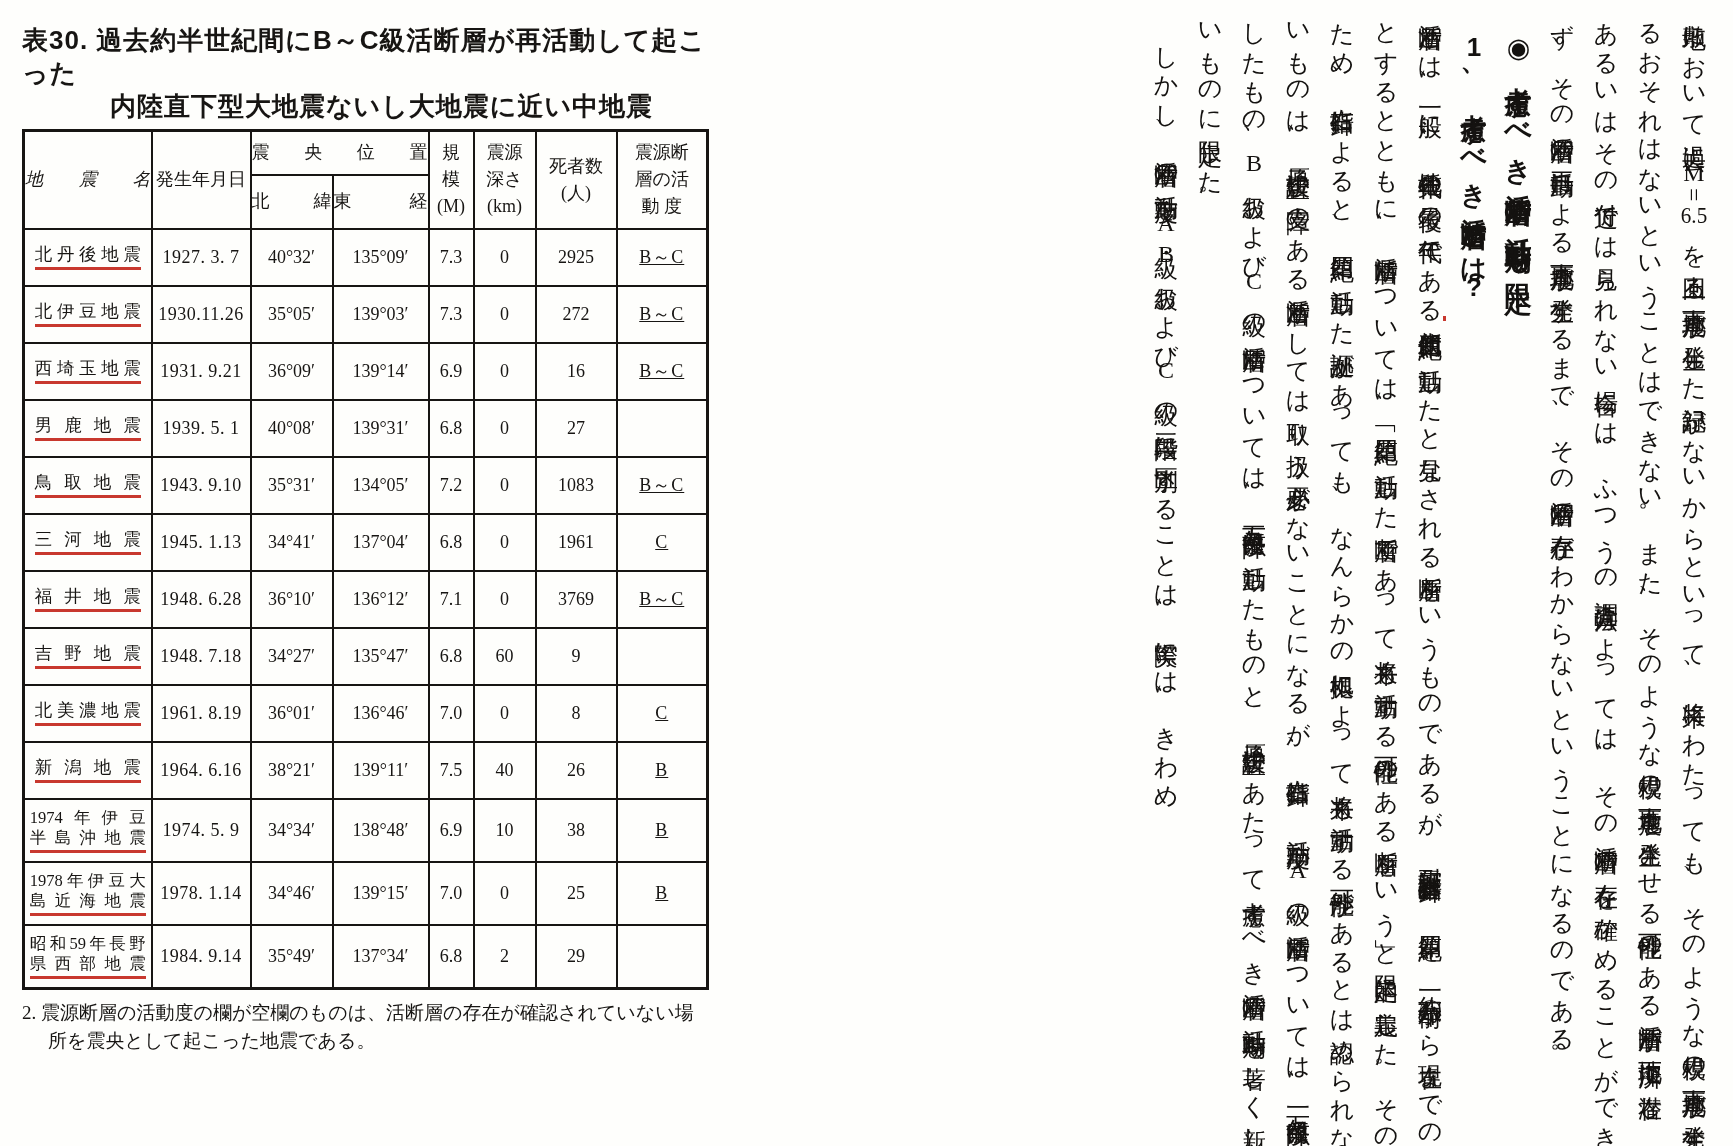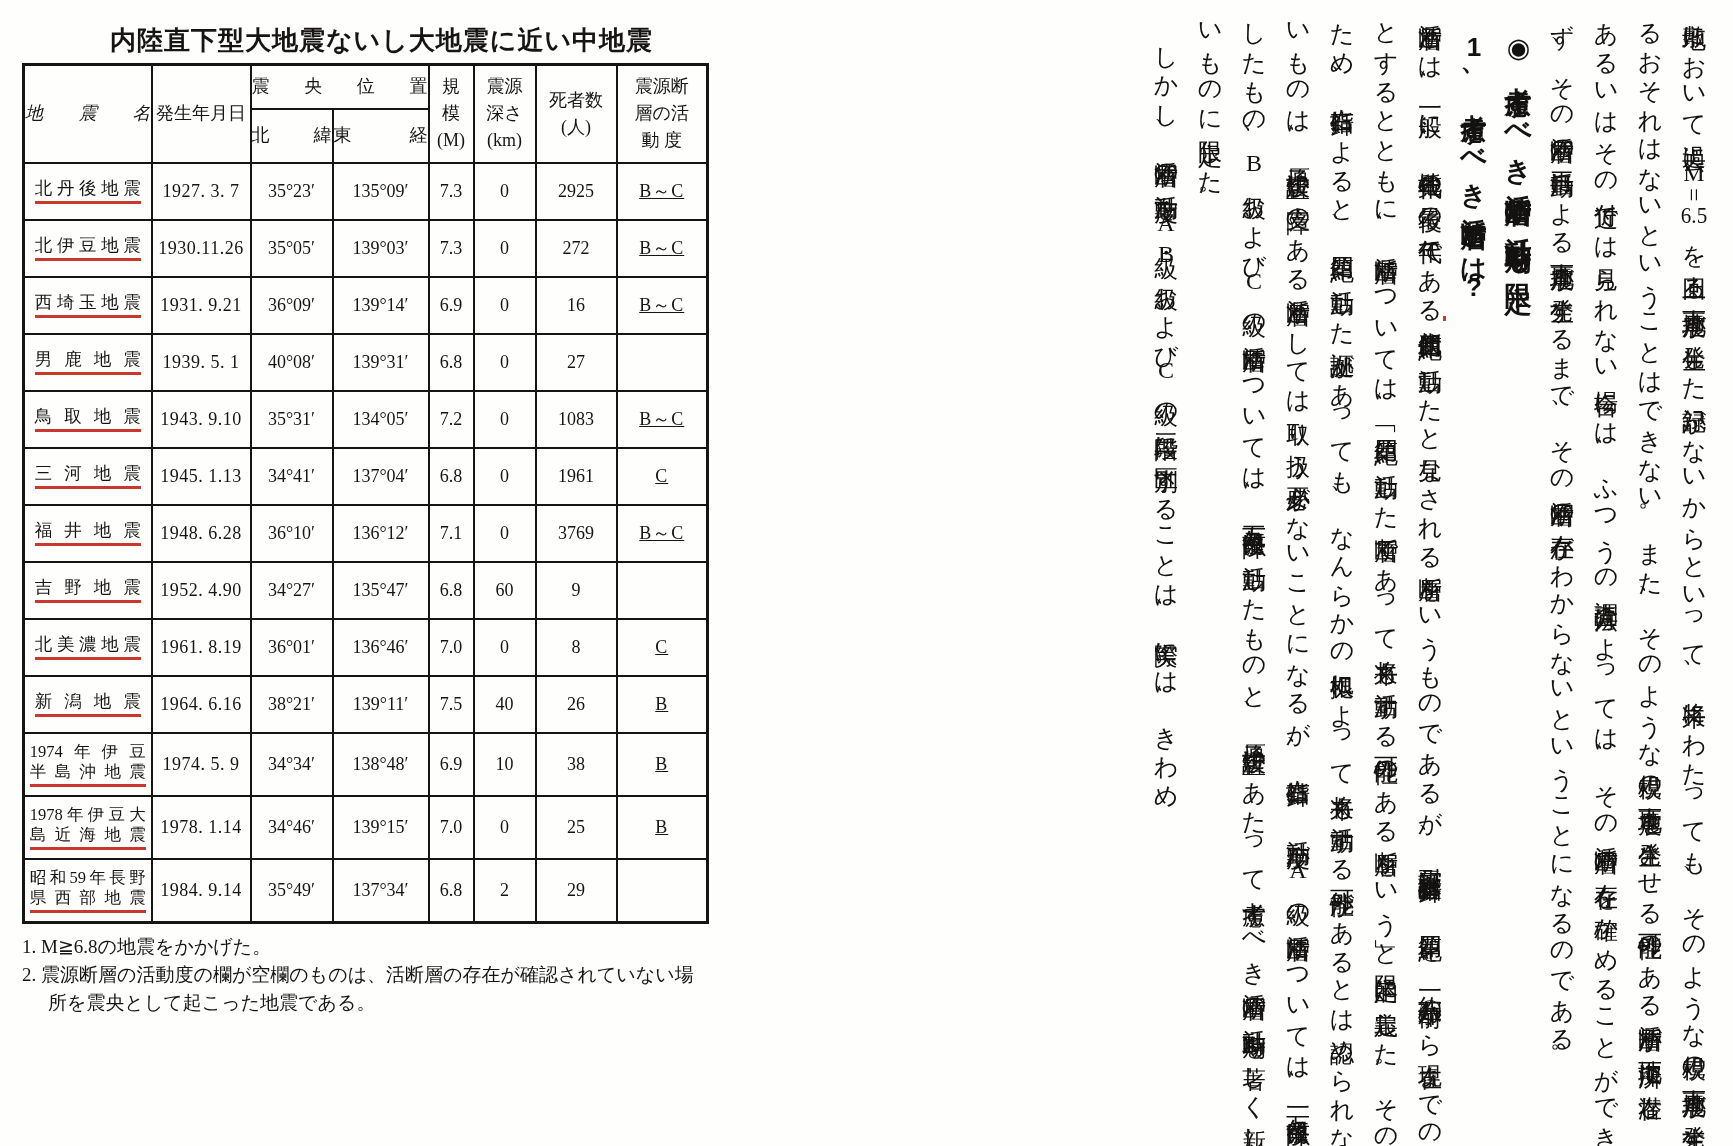--- a/index.html
+++ b/index.html
@@ -68,20 +68,21 @@
   .seg-tcy { text-combine-upright: all; }
   .seg-em  { border-right: 3px solid var(--red); }
 </style>
 </head>
 <body>
 
 <div class="page">
 
   <section class="table-block">
     <div class="tbl-title">
+      <div>表30. 過去約半世紀間にB～C級活断層が再活動して起こった</div>
       <div class="t2">内陸直下型大地震ないし大地震に近い中地震</div>
     </div>
 
     <table class="eq">
       <colgroup>
         <col style="width:128px">
           <col style="width:99px">
           <col style="width:82px">
           <col style="width:96px">
         <col style="width:45px">
@@ -110,21 +111,21 @@
           <th class="jnarrow">北緯</th>
           <th class="jnarrow">東経</th>
         </tr>
       </thead>
       <tbody id="rows">
           <tr>
             <td class="c-name">
               <div class="name-box">北丹後地震</div>
             </td>
             <td class="c-date">1927. 3. 7</td>
-            <td class="c-coord">35°23′</td>
+            <td class="c-coord">40°32′</td>
             <td class="c-coord">135°09′</td>
             <td class="c-num">7.3</td>
             <td class="c-num">0</td>
             <td class="c-deaths">2925</td>
             <td class="c-act">B～C</td>
           </tr>
           <tr>
             <td class="c-name">
               <div class="name-box">北伊豆地震</div>
             </td>
@@ -193,21 +194,21 @@
             <td class="c-coord">136°12′</td>
             <td class="c-num">7.1</td>
             <td class="c-num">0</td>
             <td class="c-deaths">3769</td>
             <td class="c-act">B～C</td>
           </tr>
           <tr>
             <td class="c-name">
               <div class="name-box">吉野地震</div>
             </td>
-            <td class="c-date">1952. 4.90</td>
+            <td class="c-date">1948. 7.18</td>
             <td class="c-coord">34°27′</td>
             <td class="c-coord">135°47′</td>
             <td class="c-num">6.8</td>
             <td class="c-num">60</td>
             <td class="c-deaths">9</td>
             <td class="c-act"></td>
           </tr>
           <tr>
             <td class="c-name">
               <div class="name-box">北美濃地震</div>
@@ -268,21 +269,20 @@
             <td class="c-coord">137°34′</td>
             <td class="c-num">6.8</td>
             <td class="c-num">2</td>
             <td class="c-deaths">29</td>
             <td class="c-act"></td>
           </tr>
         </tbody>
     </table>
 
     <div class="notes">
-      <div class="note-item">1. M≧6.8の地震をかかげた。</div>
       <div class="note-item">2. 震源断層の活動度の欄が空欄のものは、活断層の存在が確認されていない場所を震央として起こった地震である。</div>
     </div>
   </section>
 
   <section class="article">
     <p><span>敷地において過去に</span><span class="seg-u">M</span><span>=</span><span class="seg-tcy">6.5</span><span>を上回る直下地震が発生した記録がないからといって、将来にわたっても、そのような規模の直下地震が発生するおそれはないということはできない。また、そのような規模の直下地震を発生させる可能性のある活断層が地下深所に潜在し、地表面あるいはその付近では見られない場合には、ふつうの調査方法によっては、その活断層の存在を確かめることができず、その活断層の再活動による直下地震が発生するまで、その活断層の存在がわからないということになるのである。</span></p>
     <p class="vhead">◉考慮すべき活断層の活動時期も限定</p>
     <p class="vhead2">1、考慮すべき活断層とは?</p>
     <p><span>活断層とは、一般に、地質年代の最後の年代である新生代</span><span class="seg-em">第四紀</span><span>に活動したと見なされる断層をいうものであるが、耐震設計審査指針は、第四紀を、約一八〇万年前から現在までの期間とするとともに、活断層については、「第四紀に活動した断層であって将来も活動する可能性のある断層をいう」と限定的に定義した。そのため、右指針によると、第四紀に活動した証拠があっても、なんらかの根拠によって将来も活動する可能性があるとは認められないものは、原子炉設置に支障のある活断層としては取り扱う必要がないことになるが、右指針は、活動度が</span><span class="seg-u">A</span><span>級の活断層については、一万年前以降に活動したもの、</span><span class="seg-u">B</span><span>級および</span><span class="seg-u">C</span><span>級の活断層については、五万年前以降に活動したものと、原子炉設置にあたって考慮すべき活断層の活動時期を著しく新しいものに限定した。</span></p>
     <p class="para-indent"><span>しかし、活断層の活動度を</span><span class="seg-u">A</span><span>級・</span><span class="seg-u">B</span><span>級および</span><span class="seg-u">C</span><span>級の三段階に区別することは、実際には、きわめ</span></p>

